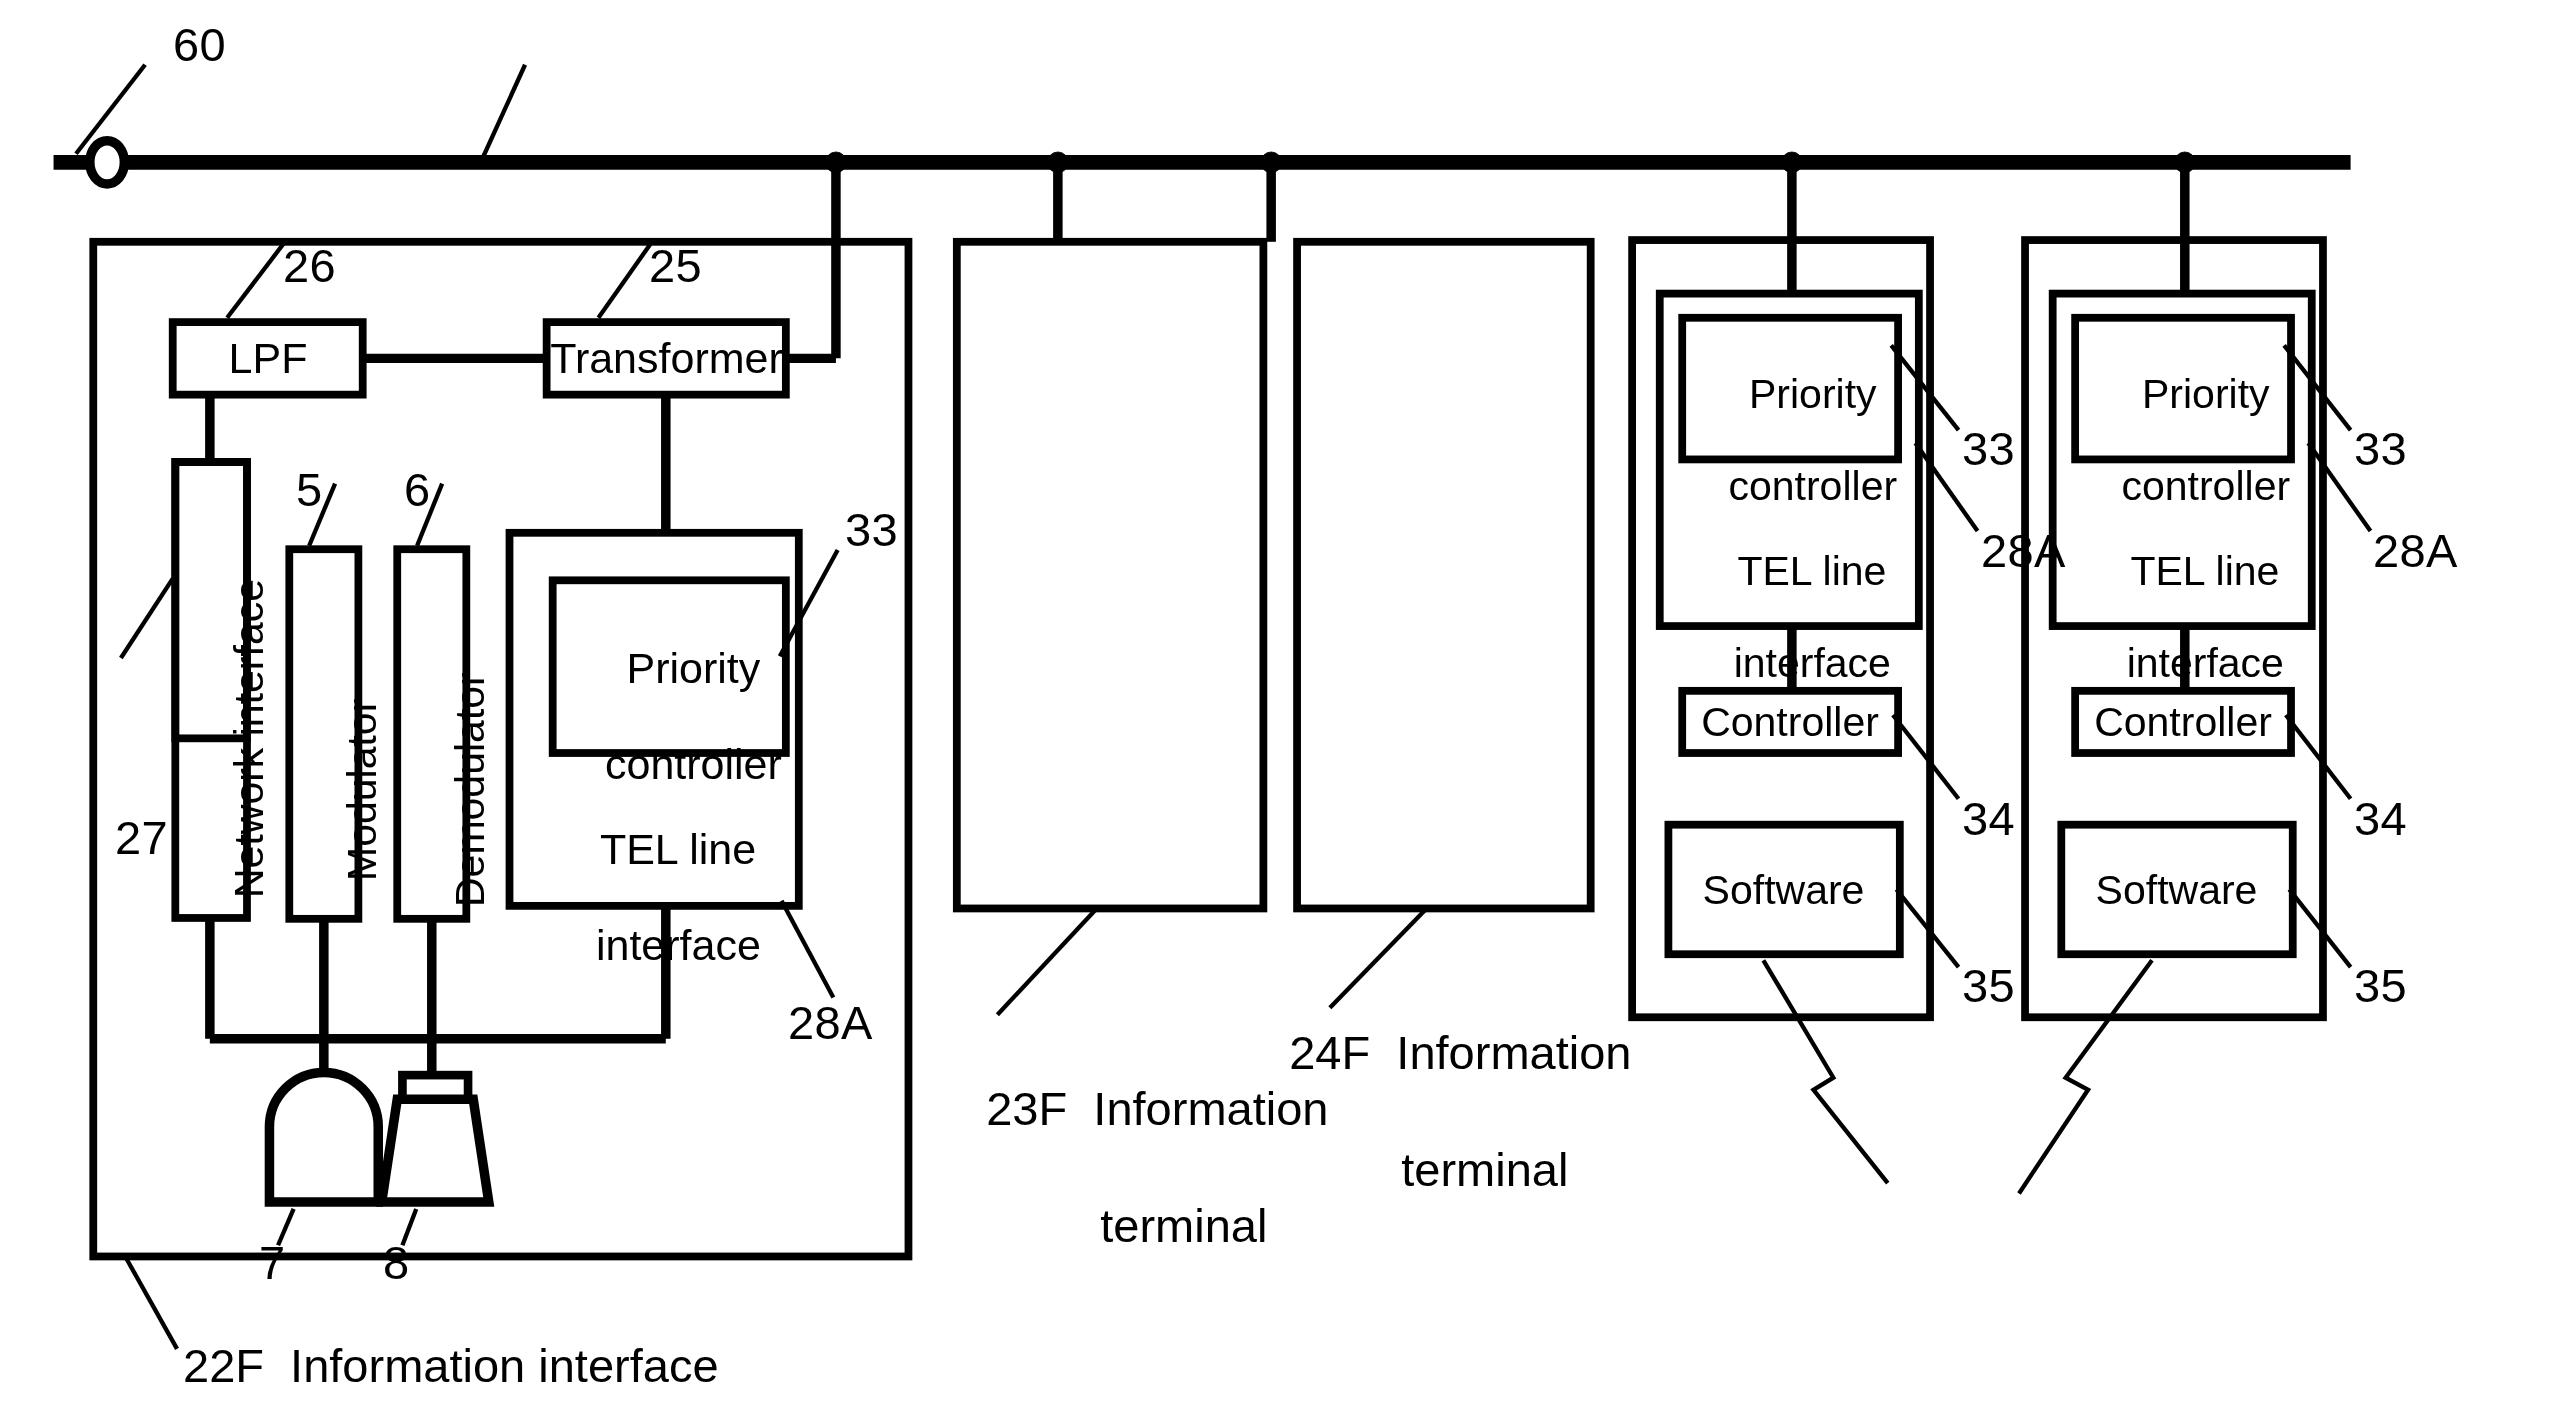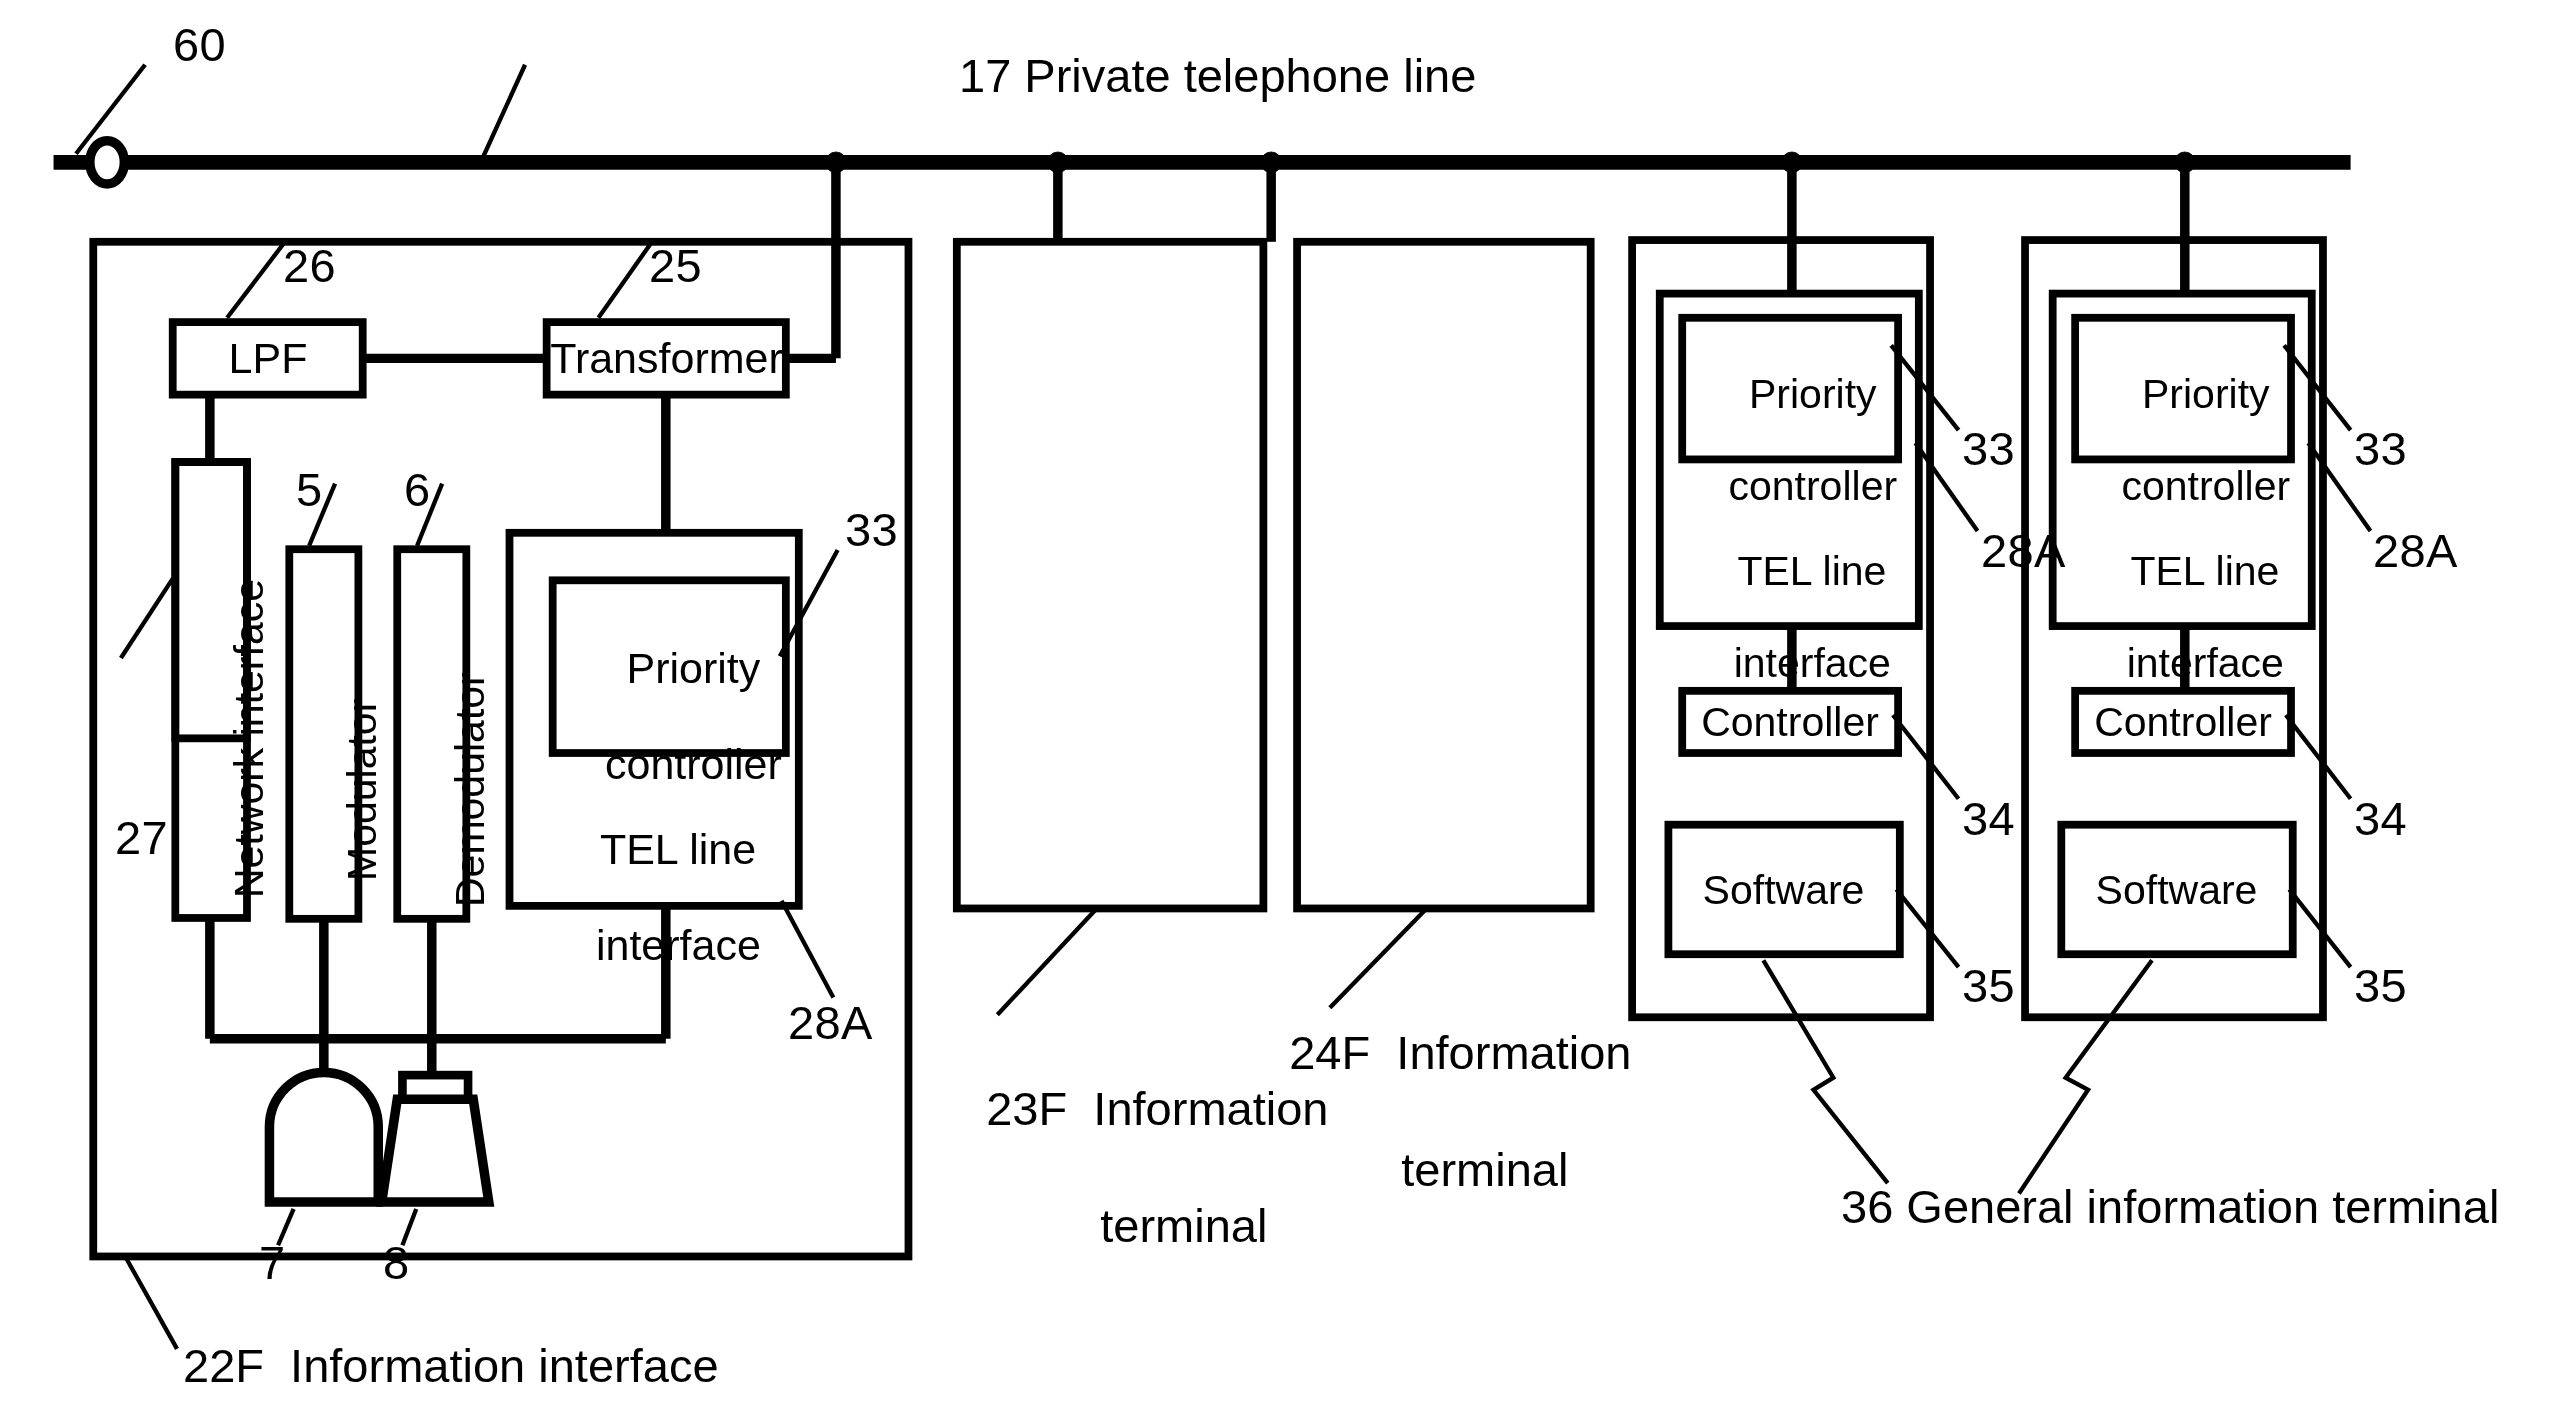--- a/index.html
+++ b/index.html
@@ -169,21 +169,20 @@
       <line x1="2530" y1="725" x2="2530" y2="800" stroke-width="11"></line>
       <rect x="2403" y="800" width="250" height="72" stroke-width="9"></rect>
       <line x1="2647" y1="828" x2="2722" y2="925" stroke-width="5"></line>
       <rect x="2387" y="955" width="268" height="150" stroke-width="9"></rect>
       <line x1="2651" y1="1030" x2="2722" y2="1120" stroke-width="5"></line>
       <polyline points="2492,1112 2392,1248 2418,1262 2338,1382" stroke-width="5"></polyline>
     </g>
   </svg>
 
   <div class="lbl num" style="left:173px; top:19px;">60</div>
-  <div class="lbl cap" style="left:959px; top:50px; font-size:47px;">17 Private telephone line</div>
 
   <div class="lbl num" style="left:283px; top:240px;">26</div>
   <div class="lbl num" style="left:649px; top:240px;">25</div>
 
   <div class="ctr boxtext" style="left:173px; top:322px; width:190px; height:73px;">LPF</div>
   <div class="ctr boxtext" style="left:547px; top:322px; width:239px; height:73px;">Transformer</div>
 
   <div class="vtext" style="left:226px; top:898px;">Network interface</div>
   <div class="lbl num" style="left:86px; top:812px;margin-left:29px;">27</div>
 
@@ -249,16 +248,15 @@
     <span>interface</span>
   </div>
   <div class="lbl num" style="left:2373px; top:525px;">28A</div>
 
   <div class="ctr boxtext2" style="left:2075px; top:691px; width:216px; height:62px;">Controller</div>
   <div class="lbl num" style="left:2354px; top:793px;">34</div>
 
   <div class="ctr boxtext2" style="left:2061px; top:825px; width:231px; height:130px;">Software</div>
   <div class="lbl num" style="left:2354px; top:960px;">35</div>
 
-  <div class="lbl cap-num" style="left:1841px; top:1181px;">36 General information terminal</div>
 
 </div>
 
 
 </body></html>

